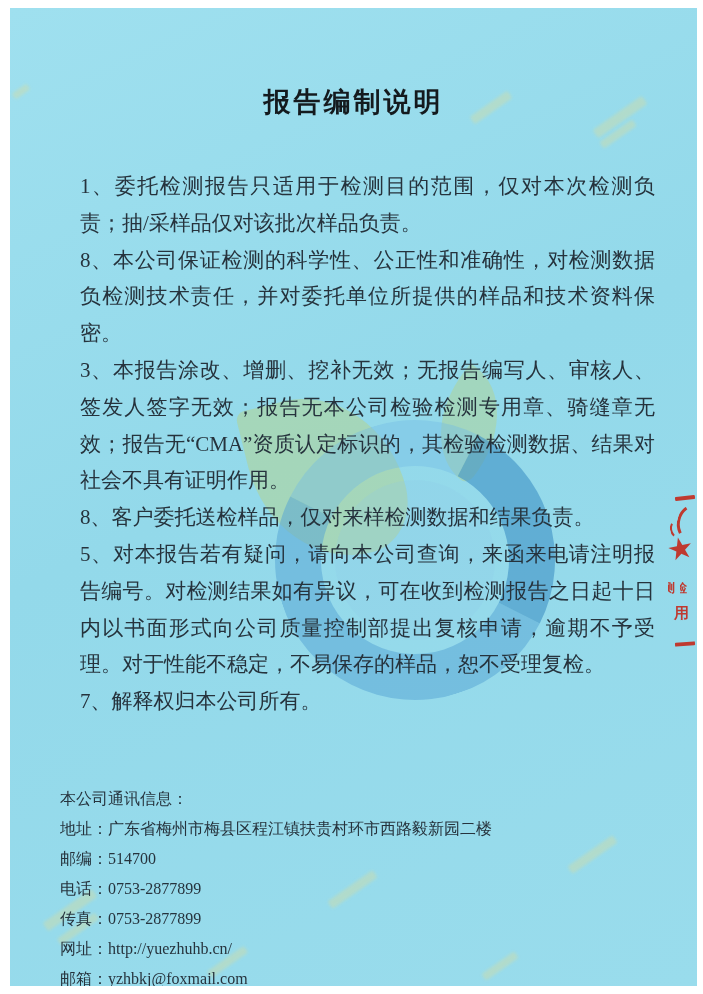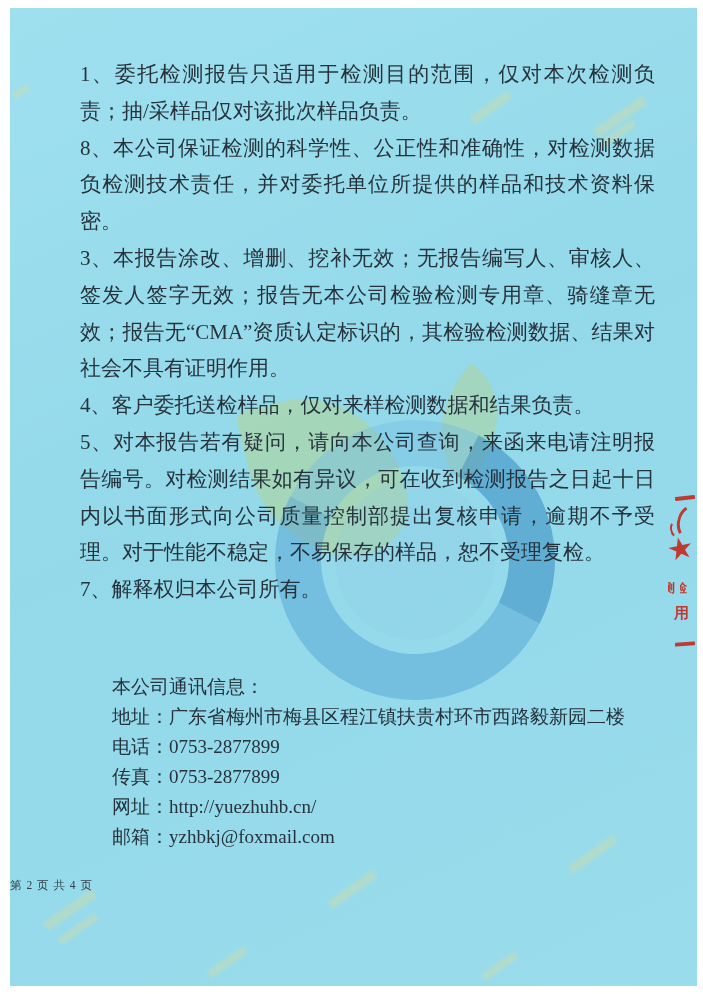--- a/index.html
+++ b/index.html
@@ -50,22 +50,22 @@
     margin-top:76px;text-align:center;
     font-family:"Liberation Sans","DejaVu Sans",sans-serif;
     font-size:27px;font-weight:bold;letter-spacing:3px;color:#141a1e;
   }
   .notes{
     margin:48px 42px 0 70px;
     font-size:21px;line-height:36.8px;text-align:justify;
   }
   .notes p{margin:0;}
   .contact{
-    margin:64px 42px 0 102px;
-    font-size:19px;line-height:30px;
+    margin:64px 42px 0 50px;
+    font-size:16px;line-height:30px;
   }
   .contact-heading{margin:0;}
   .contact-row{white-space:nowrap;}
   .page-footer{
     margin-top:26px;text-align:left;
     font-size:11.5px;letter-spacing:1px;color:#333f47;
   }
   
   .seal{
     position:absolute;right:0;top:482px;width:30px;height:168px;
@@ -112,43 +112,45 @@
   <div class="smudge" style="left:588px;top:122px;width:40px;height:8px;"></div>
   <div class="smudge" style="left:30px;top:897px;width:60px;height:10px;"></div>
   <div class="smudge" style="left:45px;top:917px;width:46px;height:8px;"></div>
   <div class="smudge" style="left:315px;top:877px;width:55px;height:9px;"></div>
   <div class="smudge" style="left:555px;top:842px;width:55px;height:9px;"></div>
   <div class="smudge" style="left:195px;top:950px;width:45px;height:8px;"></div>
   <div class="smudge" style="left:470px;top:954px;width:40px;height:8px;"></div>
 
   <div class="content">
 
+    <div class="doc-title">报告编制说明</div>
 
     <div class="notes">
 
         <p>1、委托检测报告只适用于检测目的范围，仅对本次检测负责；抽/采样品仅对该批次样品负责。</p>
 
         <p>8、本公司保证检测的科学性、公正性和准确性，对检测数据负检测技术责任，并对委托单位所提供的样品和技术资料保密。</p>
 
         <p>3、本报告涂改、增删、挖补无效；无报告编写人、审核人、签发人签字无效；报告无本公司检验检测专用章、骑缝章无效；报告无“CMA”资质认定标识的，其检验检测数据、结果对社会不具有证明作用。</p>
 
-        <p>4、客户委托送检样品，仅对来样检测数据和结果负责。</p>
+        <p>8、客户委托送检样品，仅对来样检测数据和结果负责。</p>
 
         <p>5、对本报告若有疑问，请向本公司查询，来函来电请注明报告编号。对检测结果如有异议，可在收到检测报告之日起十日内以书面形式向公司质量控制部提出复核申请，逾期不予受理。对于性能不稳定，不易保存的样品，恕不受理复检。</p>
 
 
         <p>7、解释权归本公司所有。</p>
       </div>
 
     <div class="contact">
       <p class="contact-heading">本公司通讯信息：</p>
       <div>
 
           <div class="contact-row"><span>地址：</span><span>广东省梅州市梅县区程江镇扶贵村环市西路毅新园二楼</span></div>
 
+          <div class="contact-row"><span>邮编：</span><span>514700</span></div>
 
           <div class="contact-row"><span>电话：</span><span>0753-2877899</span></div>
 
           <div class="contact-row"><span>传真：</span><span>0753-2877899</span></div>
 
           <div class="contact-row"><span>网址：</span><span>http://yuezhuhb.cn/</span></div>
 
           <div class="contact-row"><span>邮箱：</span><span>yzhbkj@foxmail.com</span></div>
         </div>
     </div>

